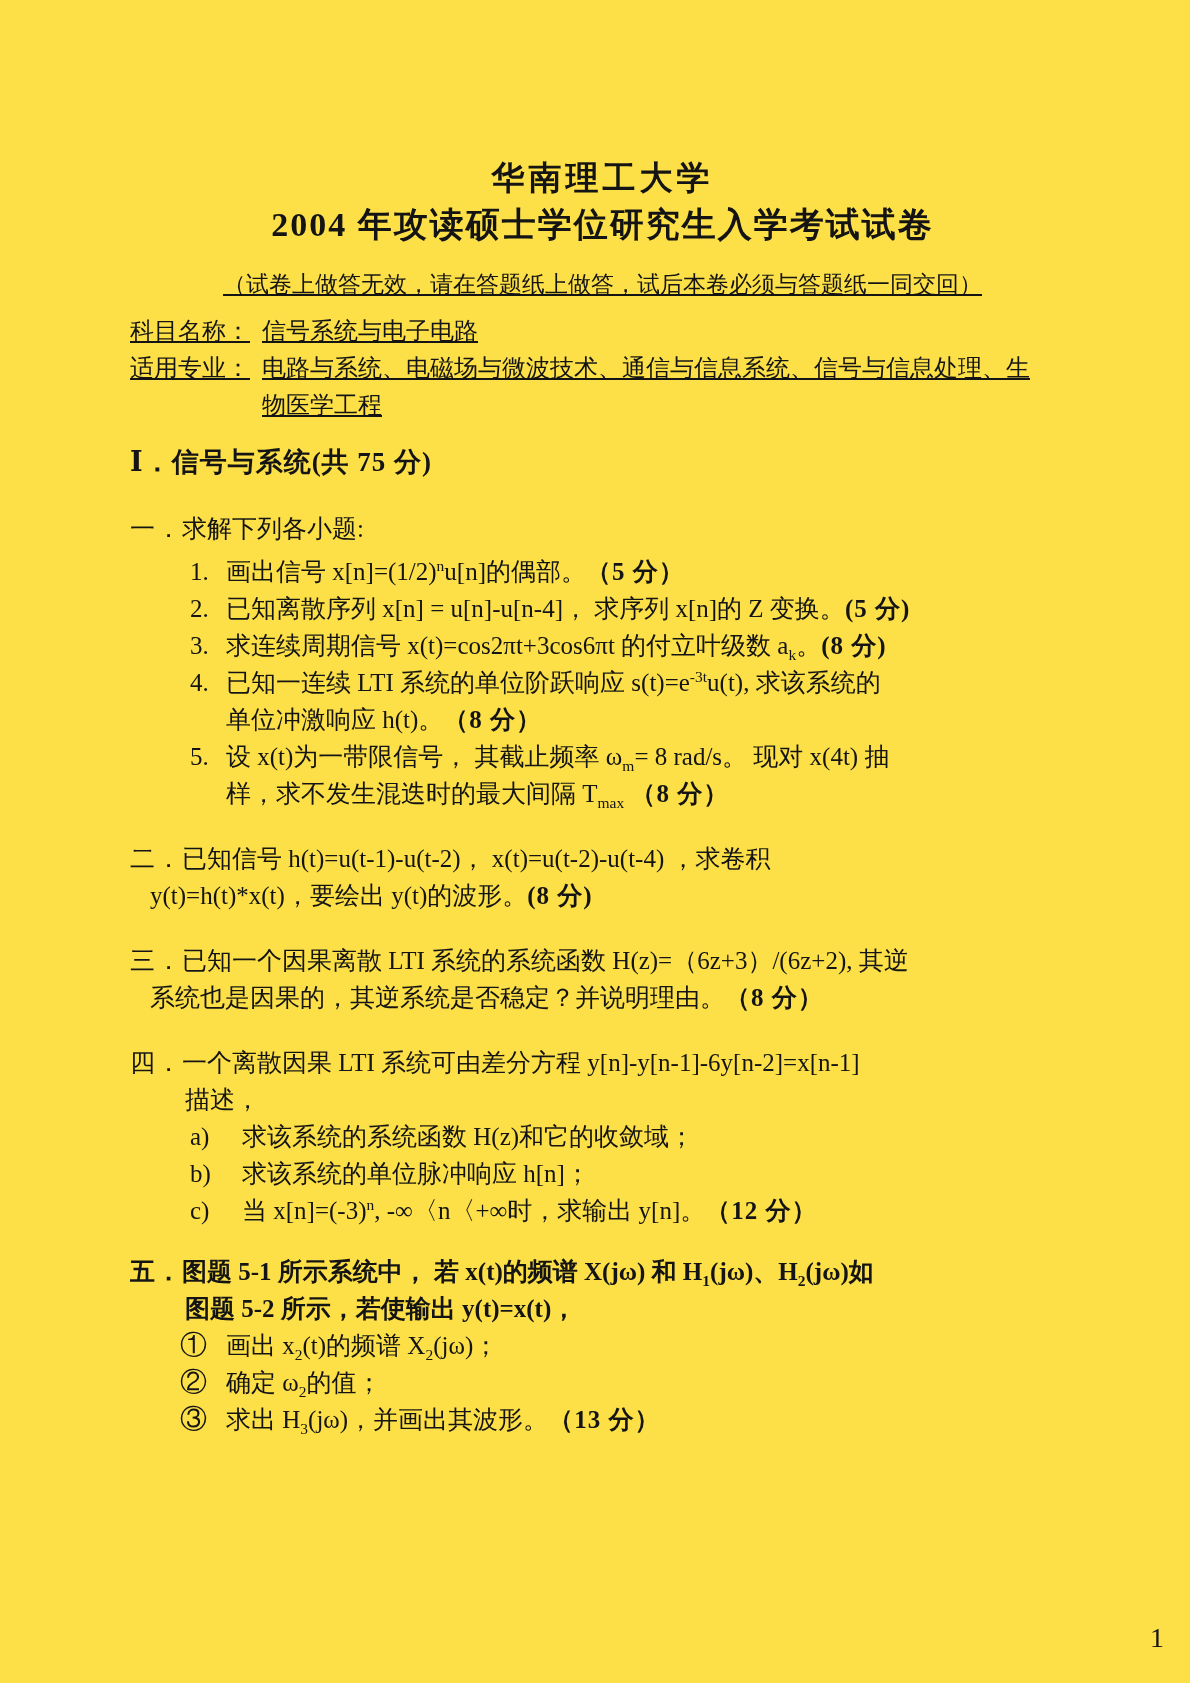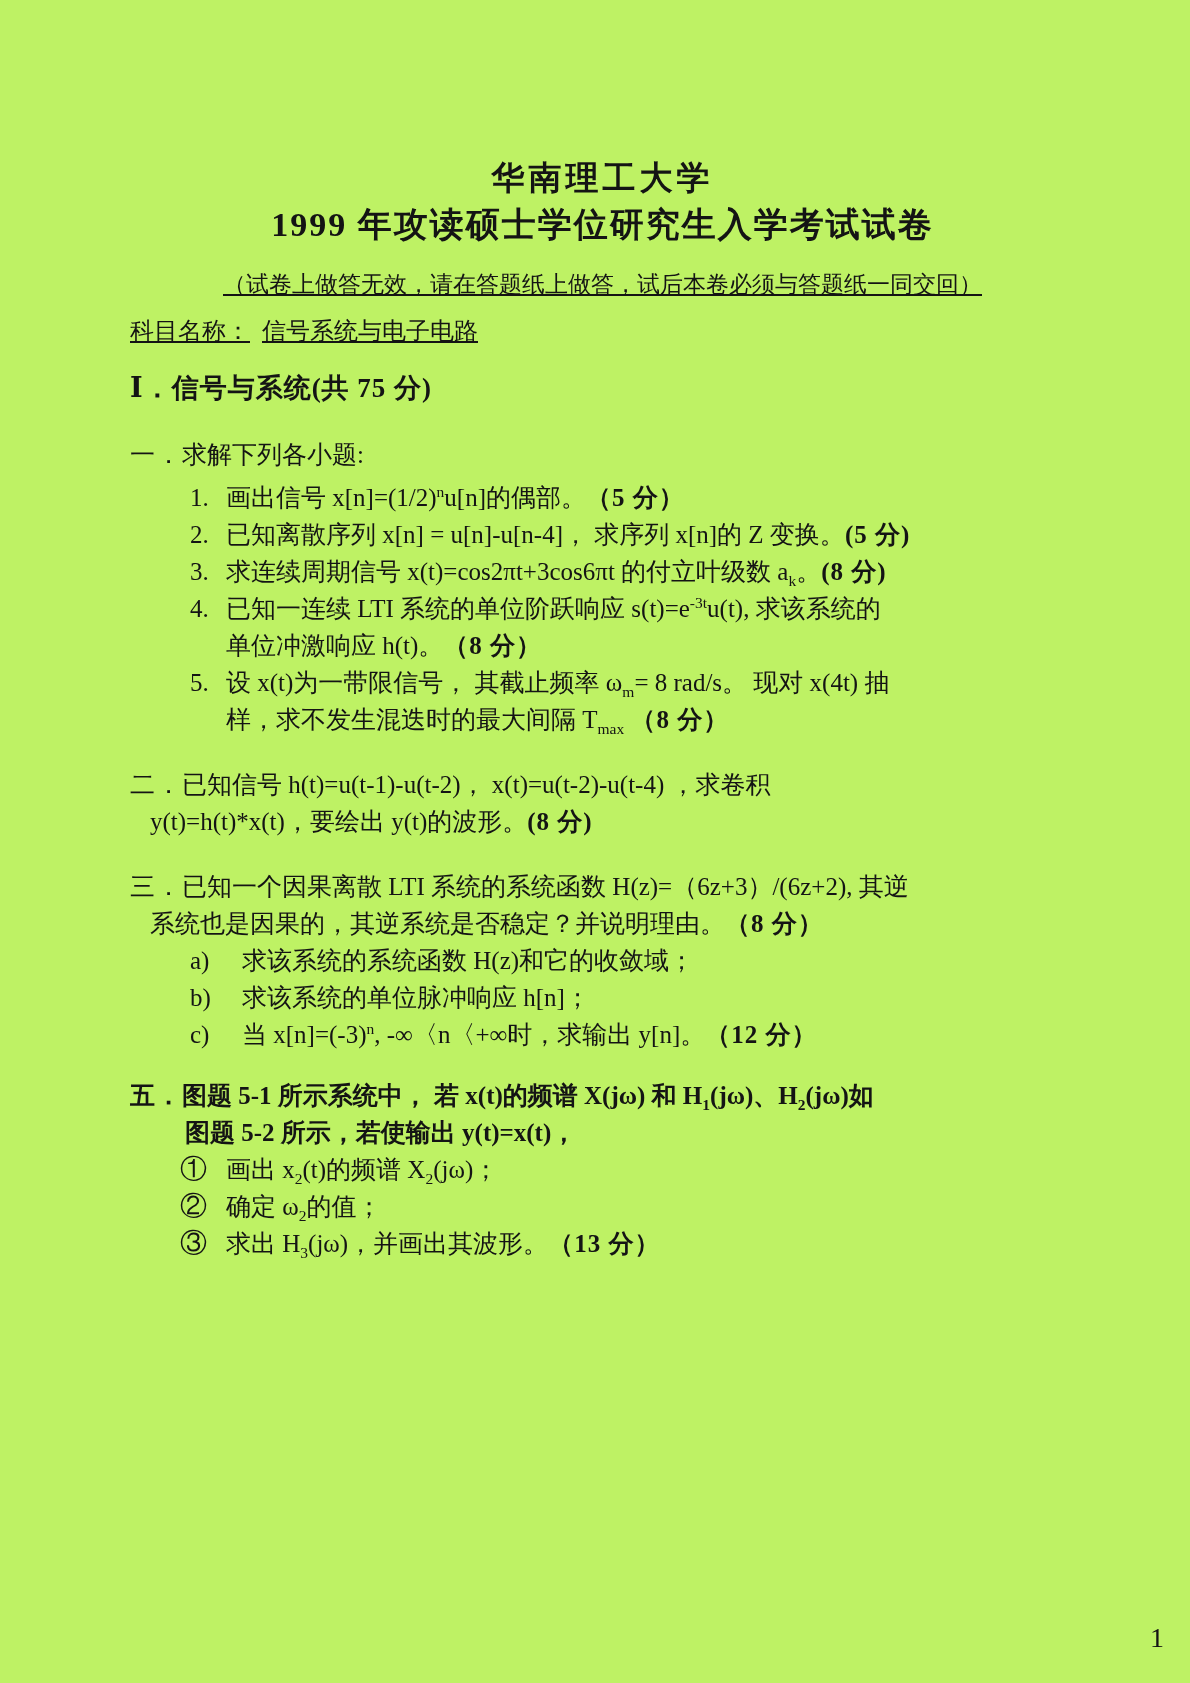--- a/index.html
+++ b/index.html
@@ -1,21 +1,21 @@
 <!DOCTYPE html>
 <html lang="zh"><head>
 <meta charset="utf-8">
 <style>
   html, body { margin: 0; padding: 0; background: #ffffff; }
   .page {
     position: relative;
     width: 1190px;
     height: 1683px;
     margin: 0 auto;
-    background: #bef264;
+    background: #fde047;
     box-sizing: border-box;
     padding: 155px 115px 0 130px;
     font-family: "Liberation Serif", "DejaVu Serif", serif;
     color: #141414;
     font-size: 25px;
     line-height: 37px;
     overflow: hidden;
   }
   .title1 {
     text-align: center;
@@ -87,27 +87,31 @@
     font-size: 28px;
     line-height: 30px;
   }
 </style>
 </head>
 <body>
 
 <div class="page">
 
   <h1 class="title1">华南理工大学</h1>
-  <h2 class="title2">1999 年攻读硕士学位研究生入学考试试卷</h2>
+  <h2 class="title2">2004 年攻读硕士学位研究生入学考试试卷</h2>
 
   <div class="notice">（试卷上做答无效，请在答题纸上做答，试后本卷必须与答题纸一同交回）</div>
 
   <div class="meta-row first">
     <span class="meta-label">科目名称：</span>
     <span class="meta-value">信号系统与电子电路</span>
+  </div>
+  <div class="meta-row">
+    <span class="meta-label">适用专业：</span>
+    <span class="meta-value">电路与系统、电磁场与微波技术、通信与信息系统、信号与信息处理、生<br>物医学工程</span>
   </div>
 
   <div class="sec-heading">Ⅰ．信号与系统(共 75 分)</div>
 
   <div class="qpara hang55 q-intro"><span class="qlabel">一．</span><span>求解下列各小题:</span></div>
 
   <div class="items">
     <div class="item">
       <span class="num">1.</span>
       <span class="body">画出信号 x[n]=(1/2)<sup>n</sup>u[n]的偶部。<b>（5 分）</b></span>
@@ -127,20 +131,21 @@
     <div class="item">
       <span class="num">5.</span>
       <span class="body">设 x(t)为一带限信号， 其截止频率 ω<sub>m</sub>= 8 rad/s。 现对 x(4t) 抽<br>样，求不发生混迭时的最大间隔 T<sub>max</sub> <b>（8 分）</b></span>
     </div>
   </div>
 
   <div class="qpara hang20 q-block"><span class="qlabel">二．</span><span>已知信号 h(t)=u(t-1)-u(t-2)， x(t)=u(t-2)-u(t-4) ，求卷积<br>y(t)=h(t)*x(t)，要绘出 y(t)的波形。<b>(8 分)</b></span></div>
 
   <div class="qpara hang20 q-block"><span class="qlabel">三．</span><span>已知一个因果离散 LTI 系统的系统函数 H(z)=（6z+3）/(6z+2), 其逆<br>系统也是因果的，其逆系统是否稳定？并说明理由。<b>（8 分）</b></span></div>
 
+  <div class="qpara hang55 q-block"><span class="qlabel">四．</span><span>一个离散因果 LTI 系统可由差分方程 y[n]-y[n-1]-6y[n-2]=x[n-1]<br>描述，</span></div>
 
   <div class="subs">
     <div class="sub">
       <span class="num">a)</span>
       <span class="body">求该系统的系统函数 H(z)和它的收敛域；</span>
     </div>
     <div class="sub">
       <span class="num">b)</span>
       <span class="body">求该系统的单位脉冲响应 h[n]；</span>
     </div>

